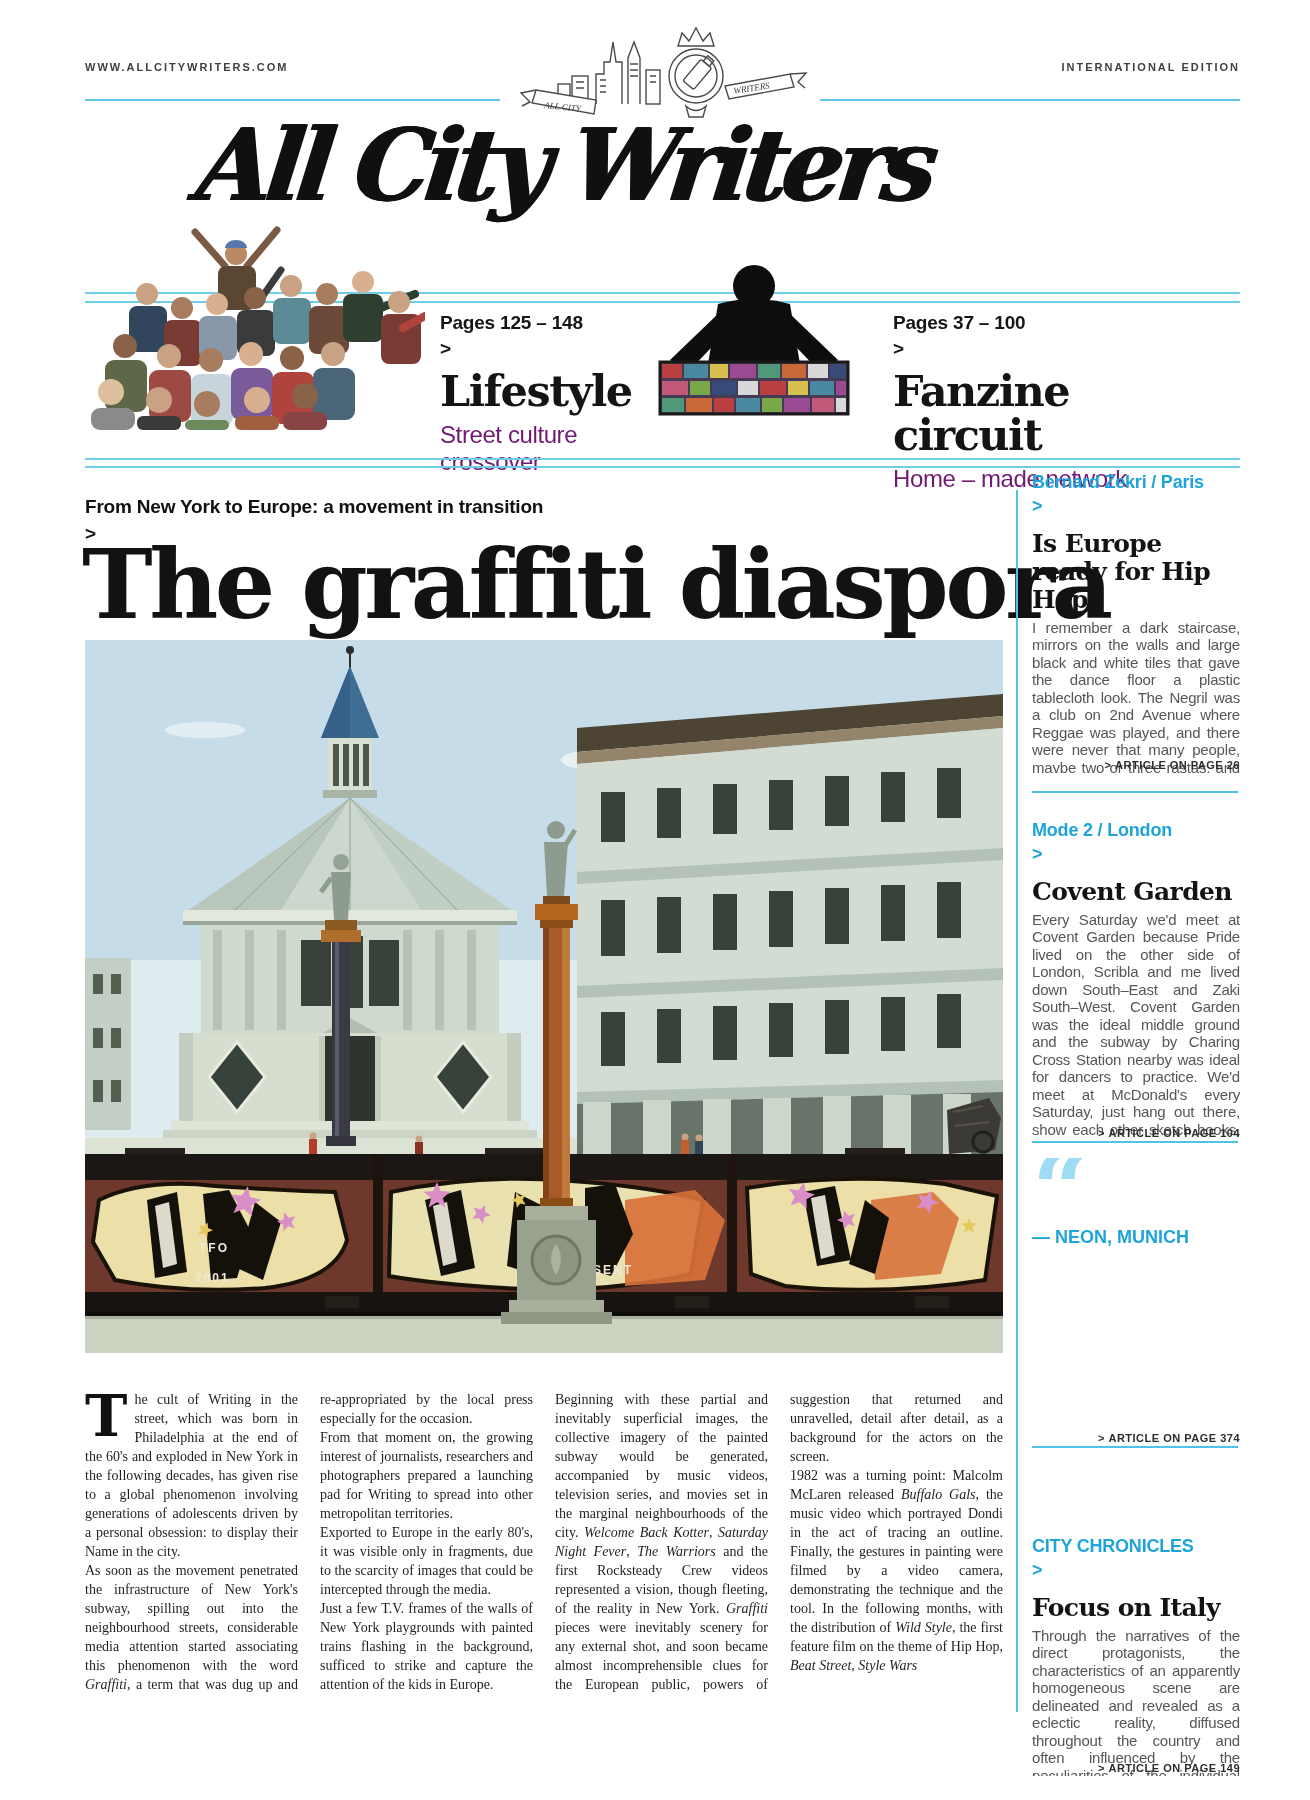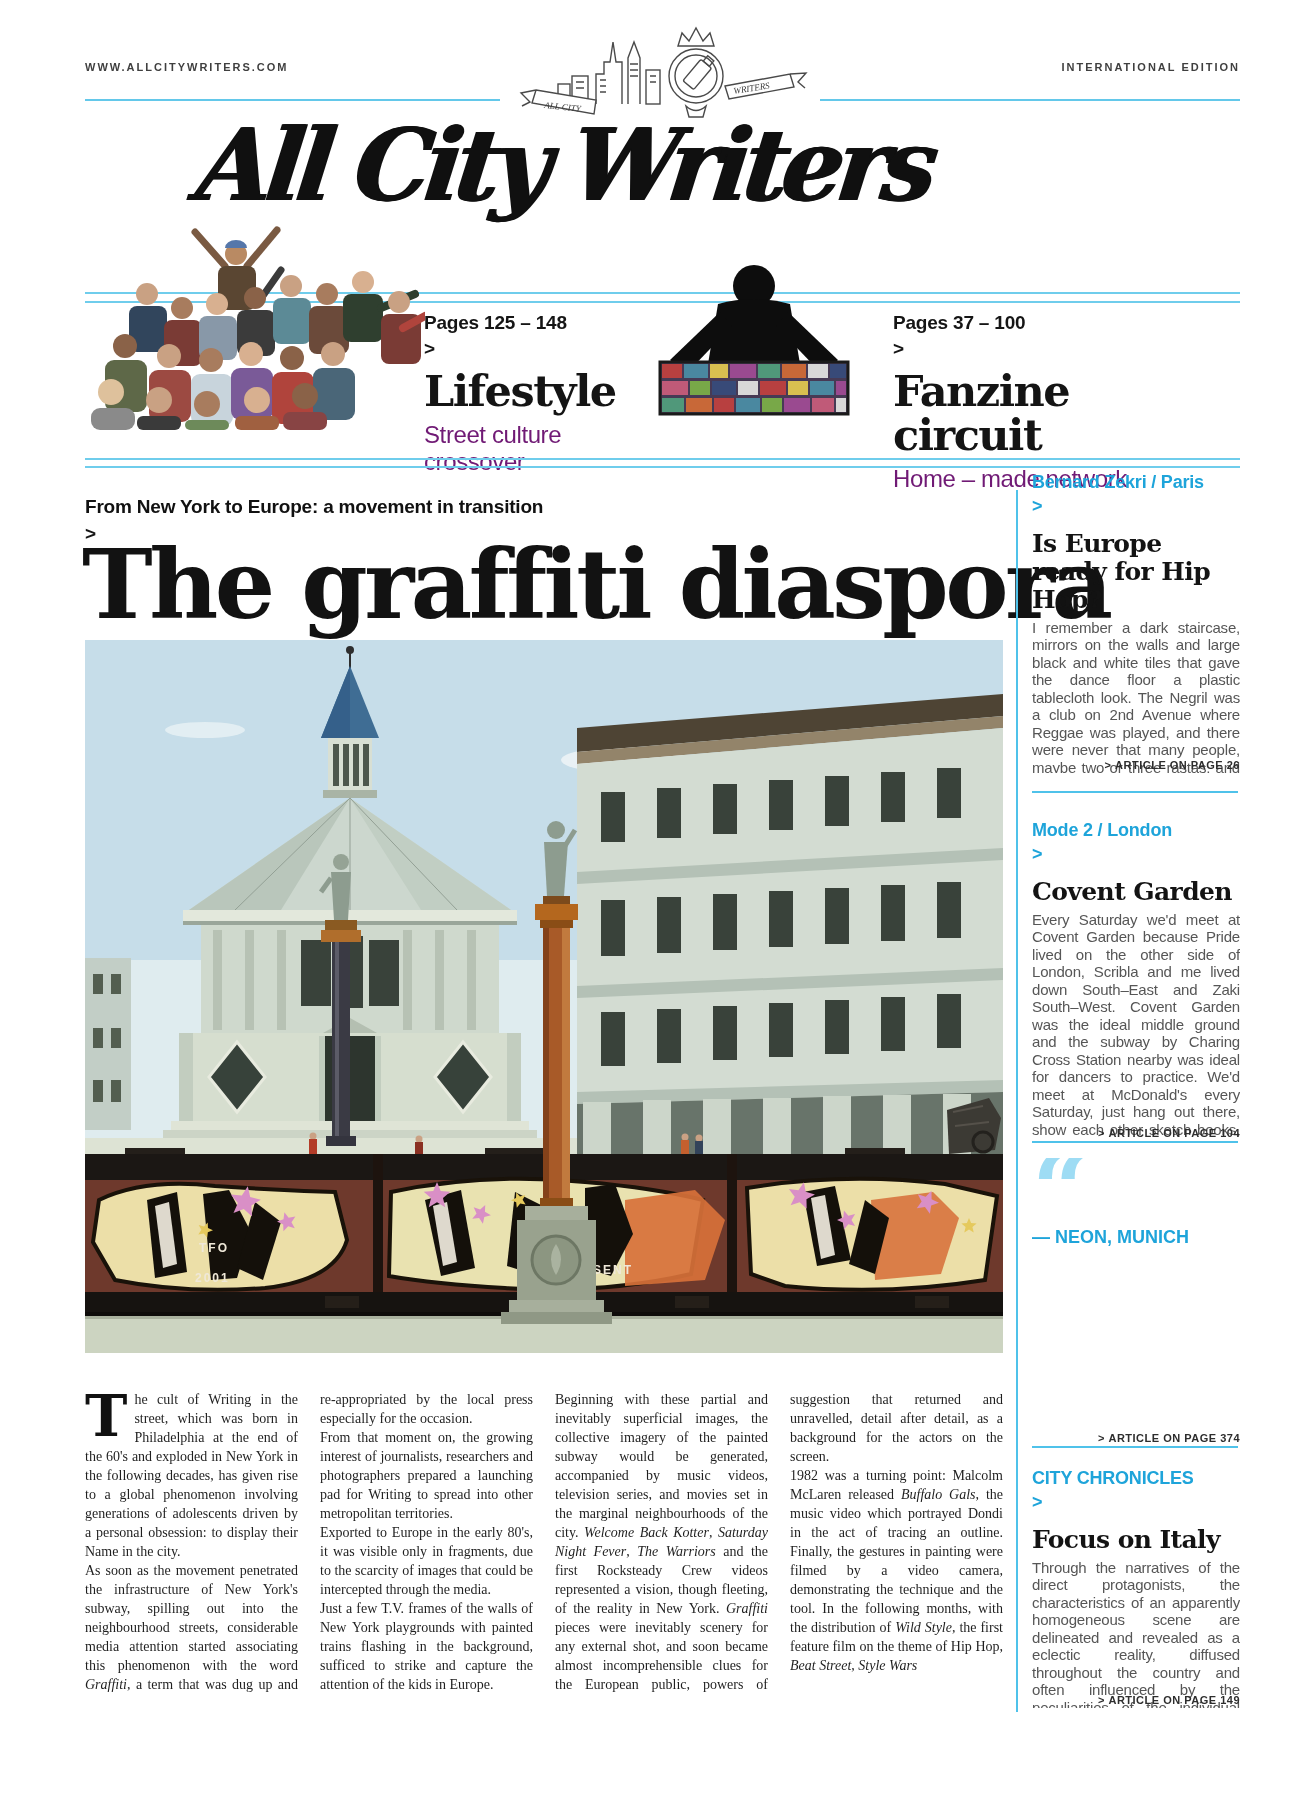--- a/index.html
+++ b/index.html
@@ -135,21 +135,21 @@
         <circle cx="122" cy="180" r="13" fill="#a87c5e"></circle>
           <rect x="100" y="196" width="44" height="10" rx="5" fill="#6d8a5a"></rect>
         <circle cx="172" cy="176" r="13" fill="#d8b090"></circle>
           <rect x="150" y="192" width="44" height="14" rx="6" fill="#a06040"></rect>
         <circle cx="220" cy="172" r="13" fill="#8a6248"></circle>
           <rect x="198" y="188" width="44" height="18" rx="7" fill="#884444"></rect>
       </g>
     </svg>
   </div>
 
-  <div class="abs" style="left:424px;top:312px;width:200px;">
+  <div class="abs" style="left:440px;top:312px;width:200px;">
     <div class="pages">Pages 125 – 148</div>
     <div class="chev">&gt;</div>
     <div class="t-title">Lifestyle</div>
     <div class="t-sub">Street culture crossover</div>
   </div>
 
   <div class="abs" style="left:648px;top:256px;width:212px;height:174px;">
     <svg width="212" height="174" viewBox="0 0 212 174">
       <circle cx="106" cy="30" r="21" fill="#0d0d0d"></circle>
       <path d="M70,48 Q106,38 142,48 L152,108 L60,108 Z" fill="#0d0d0d"></path>
@@ -423,21 +423,21 @@
   </div>
   <div class="abs sb-rule" style="top:1141px;"></div>
 
   <div class="abs sb-block" style="top:1158px;height:288px;">
     <div class="quote-mark">“</div>
     <div class="quote-attr">— NEON, MUNICH</div>
     <div class="sb-link"><span>&gt;</span>&nbsp;<span>ARTICLE ON PAGE 374</span></div>
   </div>
   <div class="abs sb-rule" style="top:1446px;"></div>
 
-  <div class="abs sb-block" style="top:1468px;height:240px;">
+  <div class="abs sb-block" style="top:1536px;height:240px;">
     <div class="sb-byline">CITY CHRONICLES</div>
     <div class="sb-chev">&gt;</div>
     <div class="sb-title">Focus on Italy</div>
     <div class="sb-body">Through the narratives of the direct protagonists, the characteristics of an apparently homogeneous scene are delineated and revealed as a eclectic reality, diffused throughout the country and often influenced by the peculiarities of the individual urban contexts.</div>
     <div class="sb-link"><span>&gt;</span>&nbsp;<span>ARTICLE ON PAGE 149</span></div>
   </div>
 
 </div>
 
 </body></html>

